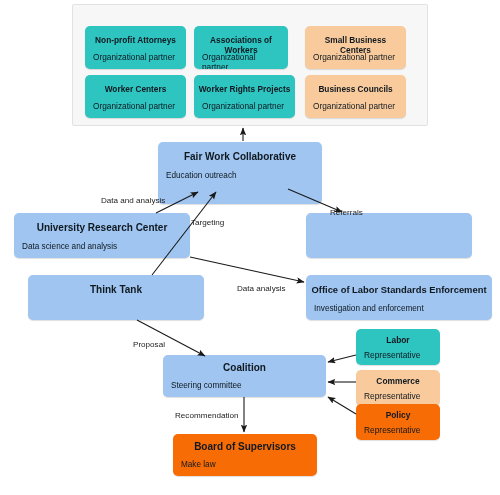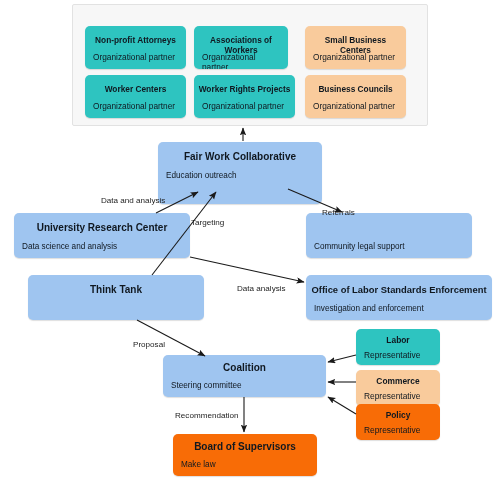--- a/index.html
+++ b/index.html
@@ -183,21 +183,20 @@
     <div class="n-title">Fair Work Collaborative</div>
     <div class="n-sub">Education outreach</div>
   </div>
 
   <div class="node main c-blue" style="left:14px; top:213px; width:176px; height:45px;">
     <div class="n-title">University Research Center</div>
     <div class="n-sub">Data science and analysis</div>
   </div>
 
   <div class="node main c-blue" style="left:306px; top:213px; width:166px; height:45px;">
-    <div class="n-sub">Community legal support</div>
   </div>
 
   <div class="node main c-blue" style="left:28px; top:275px; width:176px; height:45px;">
     <div class="n-title">Think Tank</div>
   </div>
 
   <div class="node main c-blue" style="left:306px; top:275px; width:186px; height:45px;">
     <div class="n-title" style="font-size:9.4px;">Office of Labor Standards Enforcement</div>
     <div class="n-sub">Investigation and enforcement</div>
   </div>
@@ -220,21 +219,21 @@
     <div class="n-title">Commerce</div>
     <div class="n-sub">Representative</div>
   </div>
   <div class="node rep c-orange" style="left:356px; top:404px; width:84px; height:36px;">
     <div class="n-title">Policy</div>
     <div class="n-sub">Representative</div>
   </div>
 
   <div class="edge-label" style="left:101px; top:196px;">Data and analysis</div>
   <div class="edge-label" style="left:191px; top:218px;">Targeting</div>
-  <div class="edge-label" style="left:274px; top:208px;padding-left:48px;">Referrals</div>
+  <div class="edge-label" style="left:282px; top:208px;padding-left:48px;">Referrals</div>
   <div class="edge-label" style="left:237px; top:284px;">Data analysis</div>
   <div class="edge-label" style="left:133px; top:340px;">Proposal</div>
   <div class="edge-label" style="left:175px; top:411px;">Recommendation</div>
 
   <svg id="wires" viewBox="0 0 500 495">
     <defs>
       <marker id="ah" markerWidth="9" markerHeight="9" refX="7.4" refY="3.2" orient="auto" markerUnits="userSpaceOnUse">
         <path d="M0,0 L8,3.2 L0,6.4 L1.6,3.2 Z" fill="#1a1a1a"></path>
       </marker>
     </defs>

